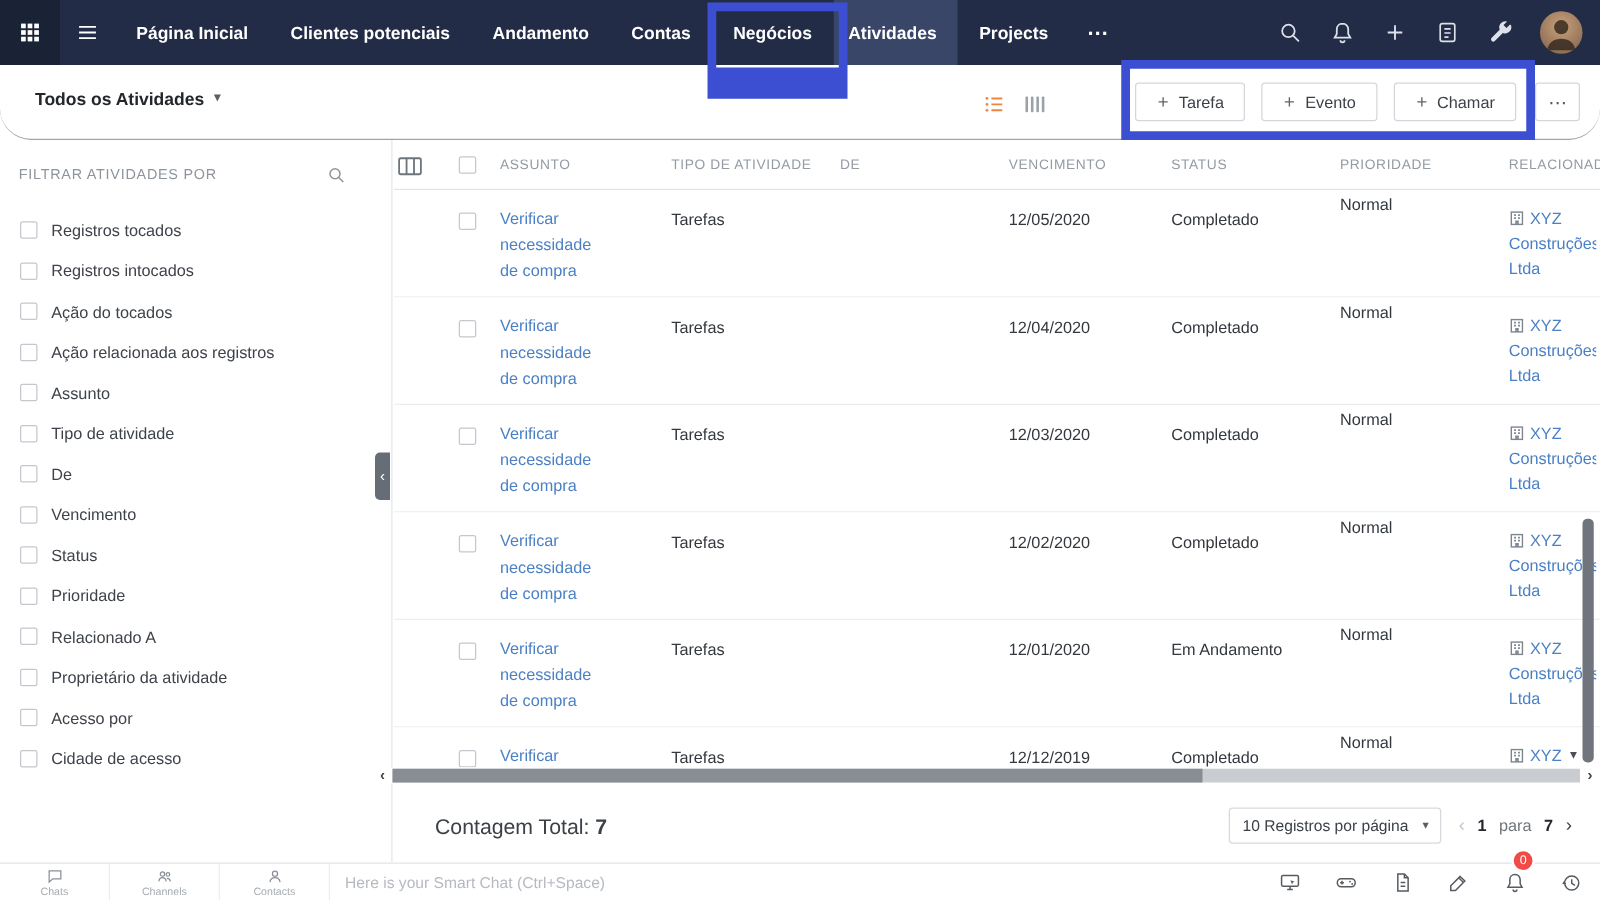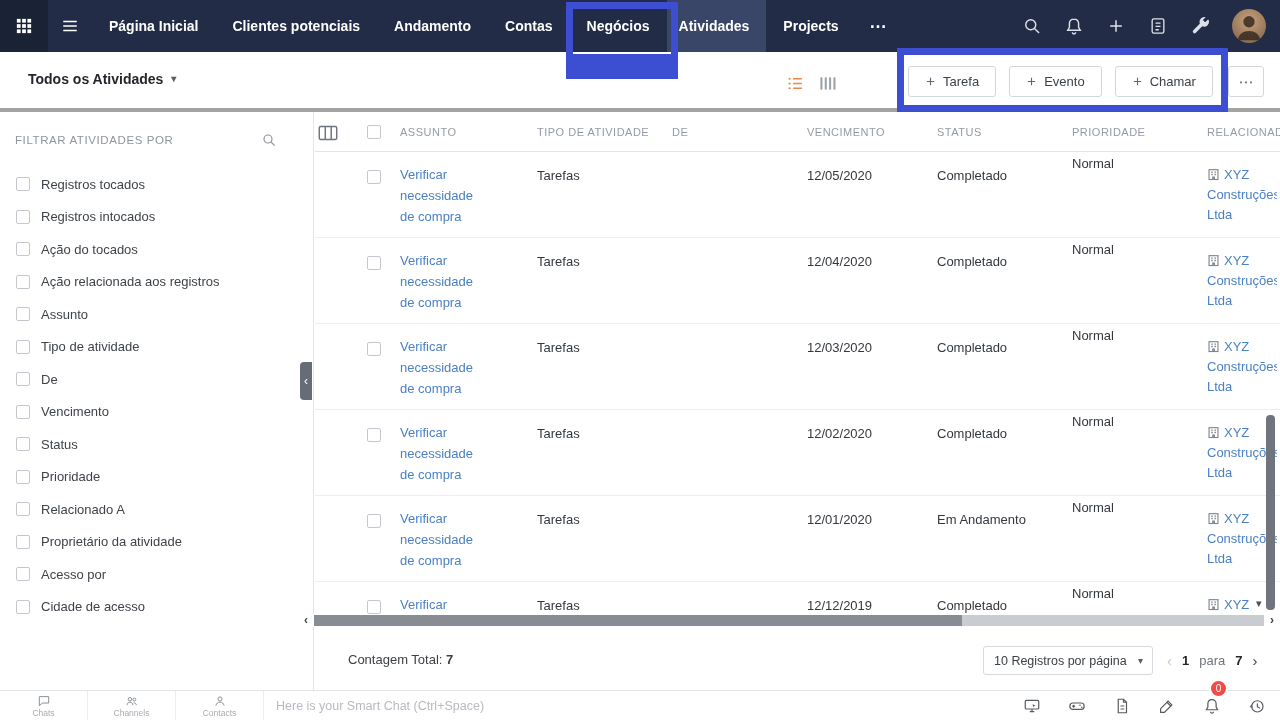--- a/index.html
+++ b/index.html
@@ -14,21 +14,21 @@
   .hamburger { width:44px; display:flex; align-items:center; justify-content:center; color:#fff; cursor:pointer; }
   .nav-items { display:flex; align-items:stretch; }
   .nav-item { display:flex; align-items:center; padding:0 17px; color:#fff; font-size:14px; font-weight:bold; cursor:pointer; white-space:nowrap; }
   .nav-item.active { background:#3a4668;padding-left:12px; }
   .nav-more { display:flex; align-items:center; padding:0 14px; color:#fff; font-size:17px; font-weight:bold; cursor:pointer; }
   .topnav-right { margin-left:auto; display:flex; align-items:center; gap:22px; padding-right:14px; }
   .tn-icon { width:20px; height:20px; color:#dde2ea; cursor:pointer; }
   .avatar { width:34px; height:34px; border-radius:50%; background:radial-gradient(circle at 50% 35%, #c9a27c, #7c5f49); overflow:hidden; cursor:pointer; flex:none; }
 
   
-  .toolbar { position:absolute; left:0; top:52px; width:1280px; height:60px; background:#fff; border-bottom:4px solid #a3a3a3; z-index:1; }
+  .toolbar { position:absolute; left:0; top:52px; width:1280px; height:60px; background:#fff; border-bottom:1px solid #a3a3a3; z-index:1;border-radius:25px; }
   .view-selector { position:absolute; left:28px; top:19px; display:flex; align-items:center; gap:8px; font-size:14px; font-weight:bold; color:#23262b; cursor:pointer; }
   .caret { font-size:10px; color:#5a5f66; line-height:1; }
   .view-icons { position:absolute; left:786px; top:22px; display:flex; gap:13px; }
   .vicon { width:19px; height:19px; cursor:pointer; }
   .action-buttons { position:absolute; left:908px; top:14px; display:flex; gap:13px; }
   .btn { height:31px; display:flex; align-items:center; gap:7px; padding:0 16px; background:#fff; border:1px solid #d3d7dc; border-radius:3px; font-size:13px; color:#3c4147; cursor:pointer; white-space:nowrap; }
   .btn svg { width:11px; height:11px; color:#60666d; }
   .toolbar-more { position:absolute; left:1228px; top:14px; width:36px; height:31px; border:1px solid #d3d7dc; border-radius:3px; background:#fff; color:#53585e; font-size:15px; display:flex; align-items:center; justify-content:center; cursor:pointer; }
 
   
@@ -67,21 +67,21 @@
   
   .hscroll { position:absolute; left:298px; top:614px; width:982px; height:13px; display:flex; align-items:center; background:#fff; z-index:2; }
   .h-arrow { width:16px; text-align:center; font-size:12px; font-weight:bold; color:#3f4348; cursor:pointer; line-height:13px; }
   .h-track { position:relative; flex:1; height:11px; background:#c9ccd0; cursor:pointer; }
   .h-thumb { position:absolute; left:0; top:0; width:648px; height:11px; background:#888d93; cursor:grab; }
   .vthumb { position:absolute; left:1266px; top:415px; width:9px; height:195px; background:#70757d; border-radius:4px; cursor:grab; z-index:2; }
   .scroll-down { position:absolute; left:1256px; top:597px; color:#4a4f55; font-size:11px; z-index:2; cursor:pointer; }
 
   
   .tfoot { position:absolute; left:315px; top:630px; width:965px; height:60px; background:#fff; }
-  .count { position:absolute; left:33px; top:22px; font-size:13px; color:#3c4147; }
+  .count { position:absolute; left:33px; top:22px; font-size:17px; color:#3c4147; }
   .count b { font-weight:bold; }
   .perpage { position:absolute; left:668px; top:16px; width:170px; height:29px; border:1px solid #d6dade; border-radius:3px; display:flex; align-items:center; justify-content:space-between; padding:0 9px 0 10px; font-size:12.5px; color:#3c4147; cursor:pointer; background:#fff; }
   .pagination { position:absolute; left:852px; top:16px; height:29px; display:flex; align-items:center; gap:10px; font-size:13px; }
   .pg-prev { color:#c3c7cb; font-size:15px; cursor:pointer; }
   .pg-next { color:#3f444a; font-size:15px; cursor:pointer; }
   .pg-num { font-weight:bold; color:#23262b; }
   .pg-sep { color:#70757b; }
 
   
   .chatbar { position:absolute; left:0; top:690px; width:1280px; height:30px; border-top:1px solid #e2e4e6; background:#fff; display:flex; align-items:stretch; z-index:4; }

